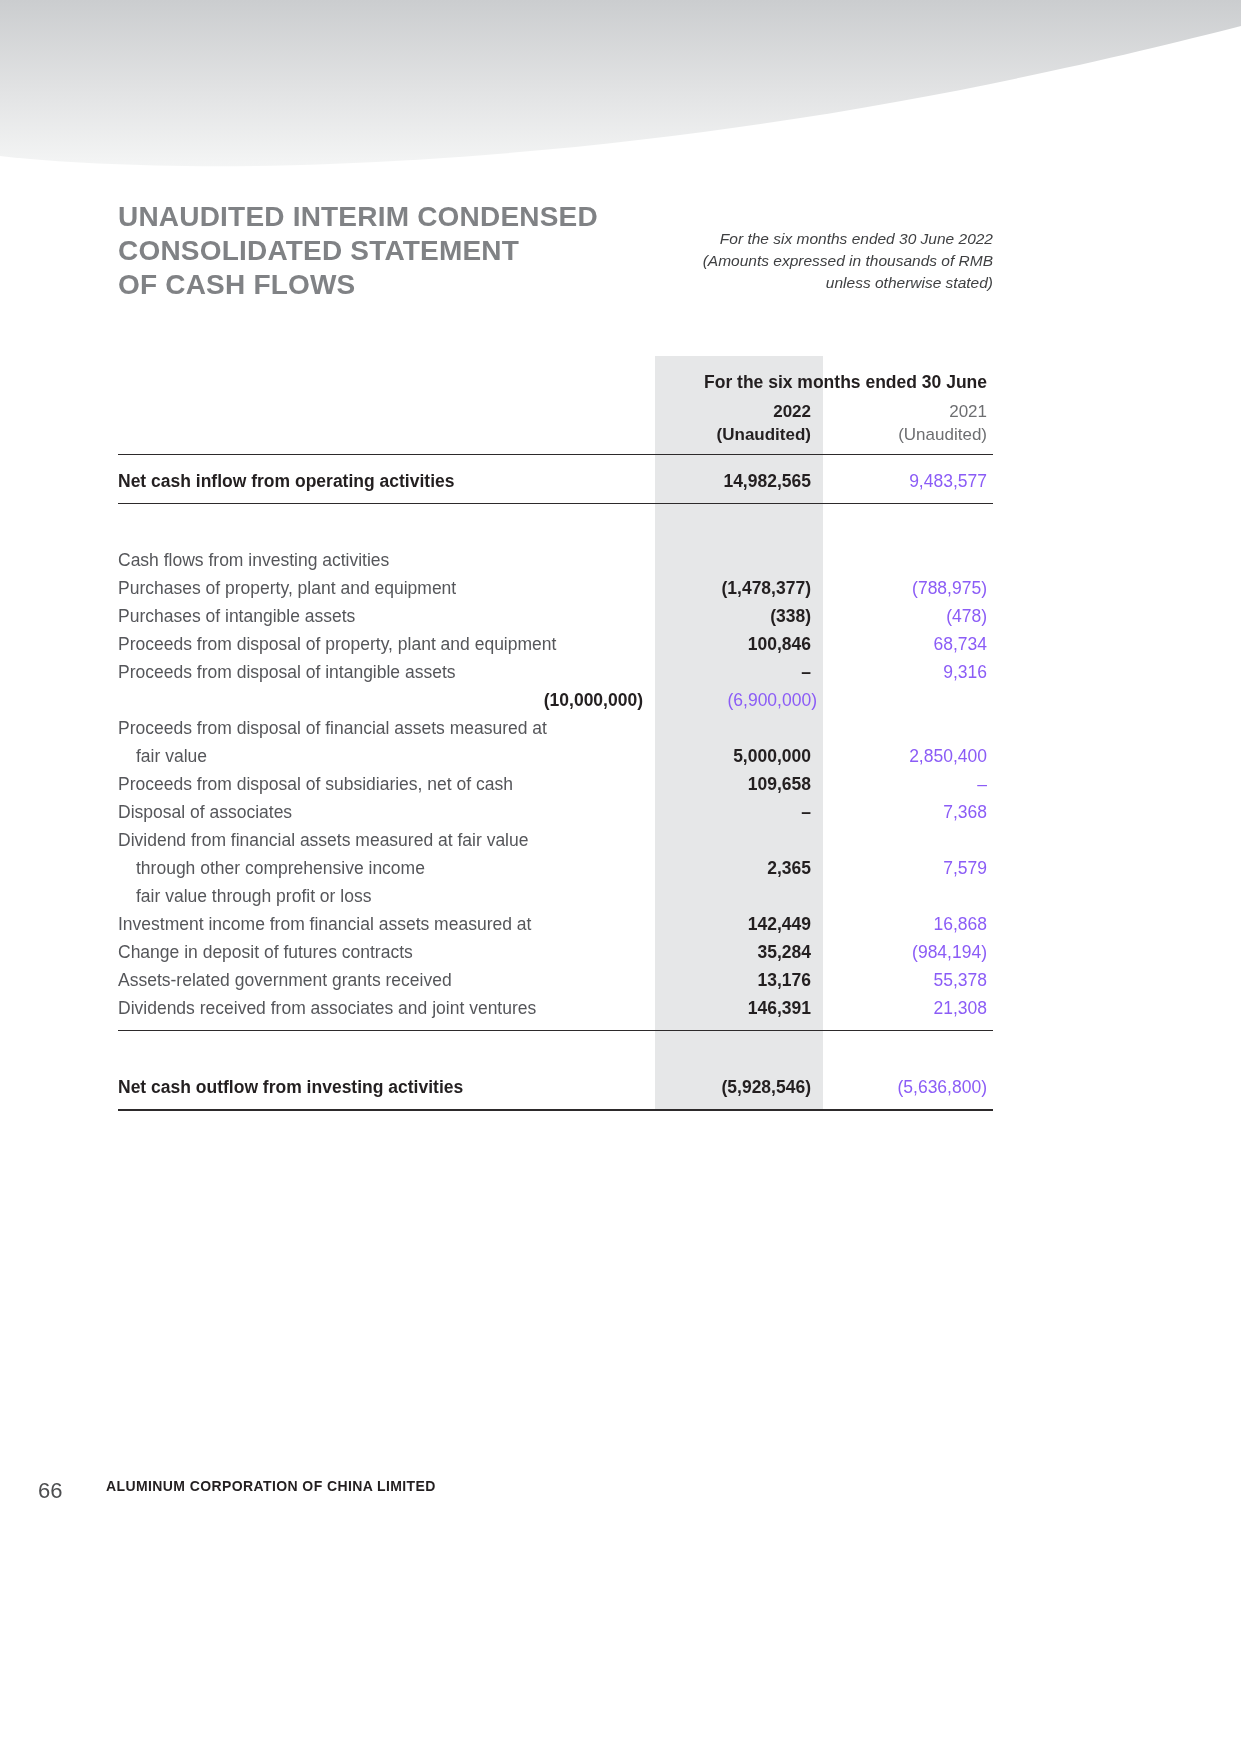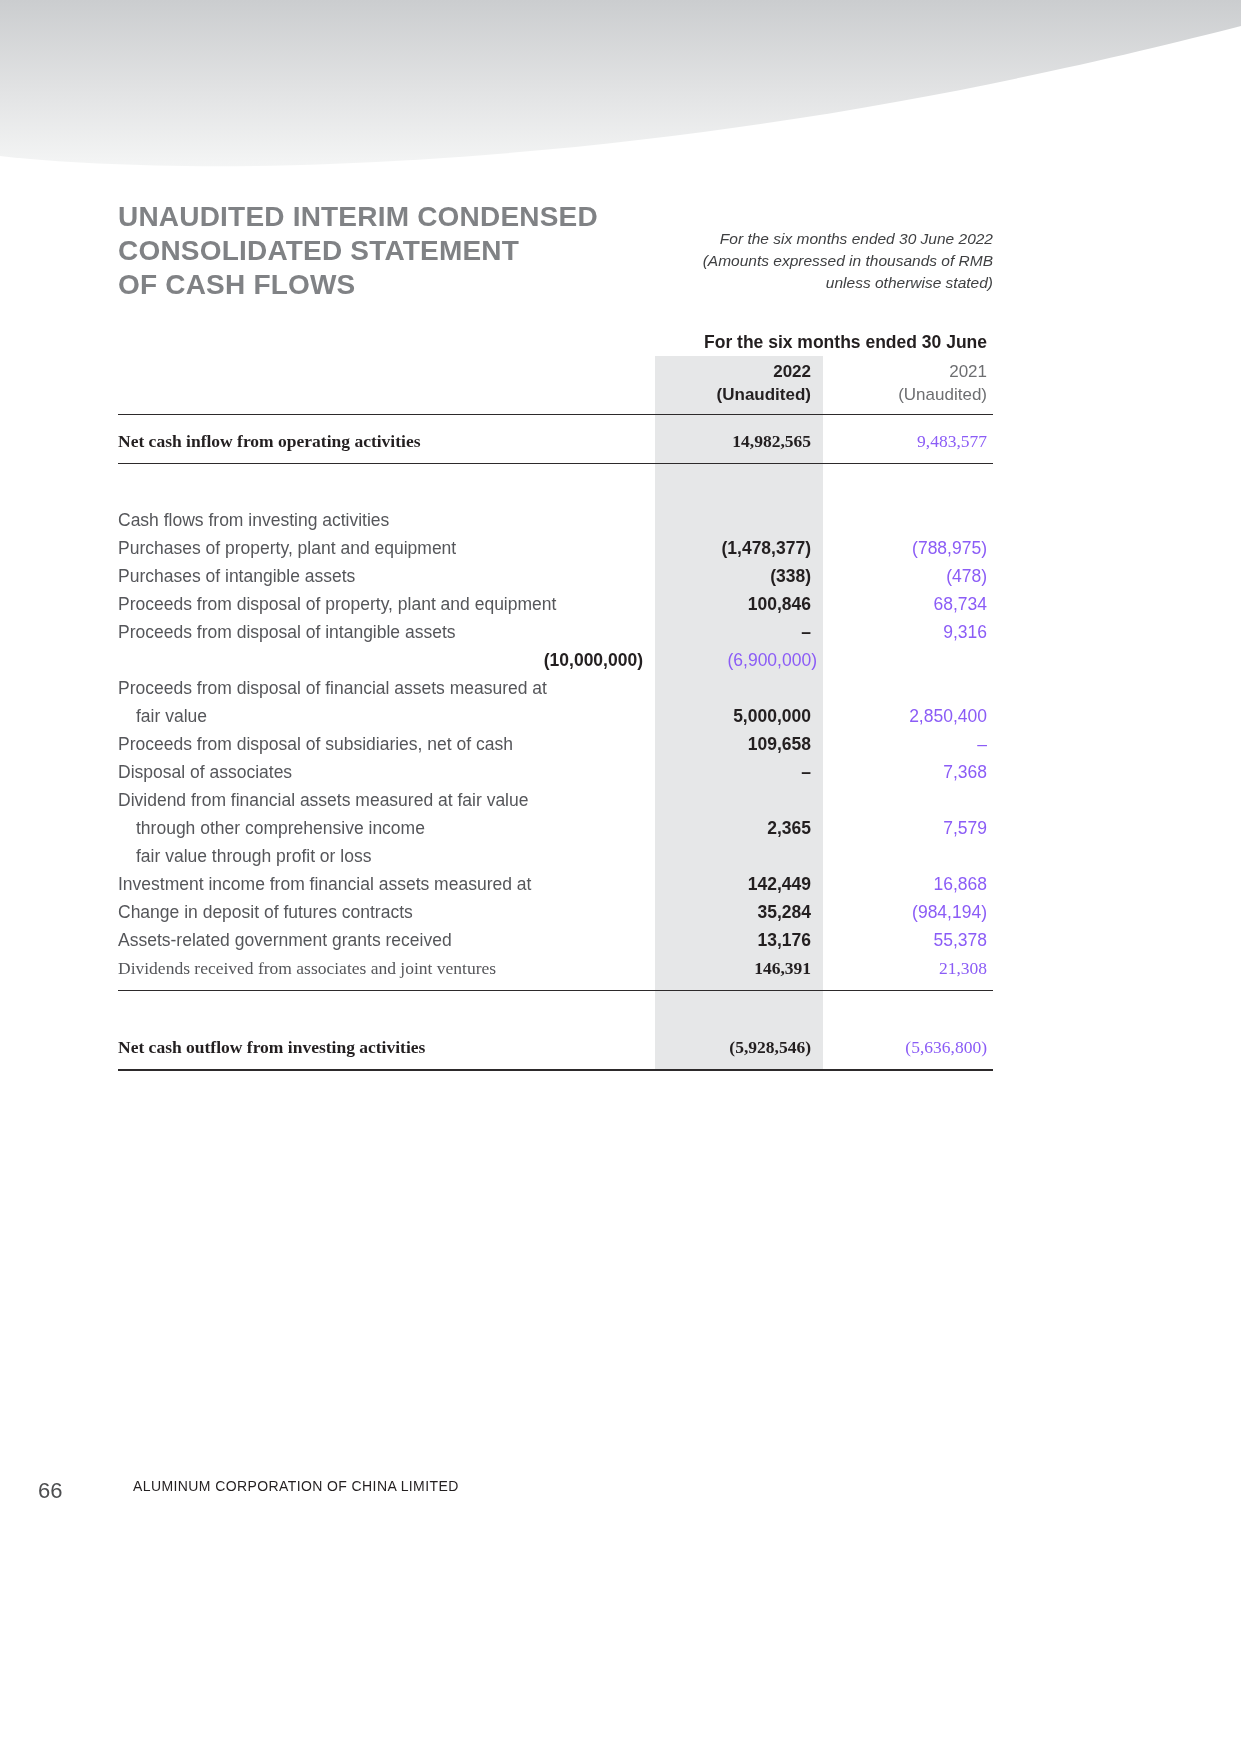--- a/index.html
+++ b/index.html
@@ -21,21 +21,21 @@
   .title { color:#808285; font-weight:bold; font-size:28px; line-height:34px; letter-spacing:0.2px; }
   .subtitle {
     position:absolute; top:28px; right:0;
     text-align:right; font-style:italic; font-size:15.5px; line-height:22px; color:#3f4042;
     font-family:"Liberation Sans","DejaVu Sans",sans-serif;
   }
 
   
   .table-wrap { position:absolute; top:330px; left:118px; width:875px; }
   .band { position:absolute; top:26px; bottom:0; left:537px; width:168px; background:#e6e7e8; z-index:0; }
-  .twrap-inner { position:relative; z-index:1; }
+  .twrap-inner { position:relative; z-index:1;margin-top:40px; }
 
   .period-header {
     text-align:right; font-weight:bold; color:#231f20; font-size:17.5px; line-height:24px;
     padding-right:6px; margin-bottom:6px;
   }
   .col-headers { display:grid; grid-template-columns:537px 168px 170px; font-size:17px; line-height:23px; margin-bottom:8px; }
   .col-headers .c2022 { text-align:right; padding-right:12px; font-weight:bold; color:#231f20; }
   .col-headers .c2021 { text-align:right; padding-right:6px; color:#6d6e71; }
 
   .rule { border-top:1.5px solid #2d2a2b; height:0; }
@@ -45,26 +45,26 @@
   .halfgap { height:12px; }
 
   .trow { display:grid; grid-template-columns:537px 168px 170px; align-items:end; font-size:17.5px; }
   .trow .cell { line-height:28px; }
   .trow .label { color:#55565a; }
   .trow .label .line.indent { padding-left:18px; }
   .trow .v2022 { text-align:right; padding-right:12px; font-weight:bold; color:#231f20; }
   .trow .v2021 { text-align:right; padding-right:6px; color:#8b5cf6; }
   .trow.bold .label { color:#231f20; font-weight:bold; }
   .trow.section .label { color:#55565a; }
-  .trow.pad-bottom { padding-bottom:8px;font-family:Liberation Serif, serif; }
+  .trow.pad-bottom { padding-bottom:8px; }
 
   
   .footer { position:absolute; left:0; top:1478px; width:1241px; display:flex; align-items:baseline; }
   .page-num { position:absolute; left:38px; font-size:22px; color:#4d4e50; }
-  .company { position:absolute; left:133px; font-size:14px; font-weight:normal; color:#231f20; letter-spacing:0.4px; }
+  .company { position:absolute; left:106px; font-size:14px; font-weight:bold; color:#231f20; letter-spacing:0.4px; }
 </style>
 </head>
 <body>
 
 <div class="page">
 
   <svg class="swoosh" viewBox="0 0 1241 210" preserveAspectRatio="none" aria-hidden="true">
     <defs>
       <linearGradient id="sg" x1="0" y1="0" x2="0" y2="1">
         <stop offset="0" stop-color="#cbcdcf"></stop>

